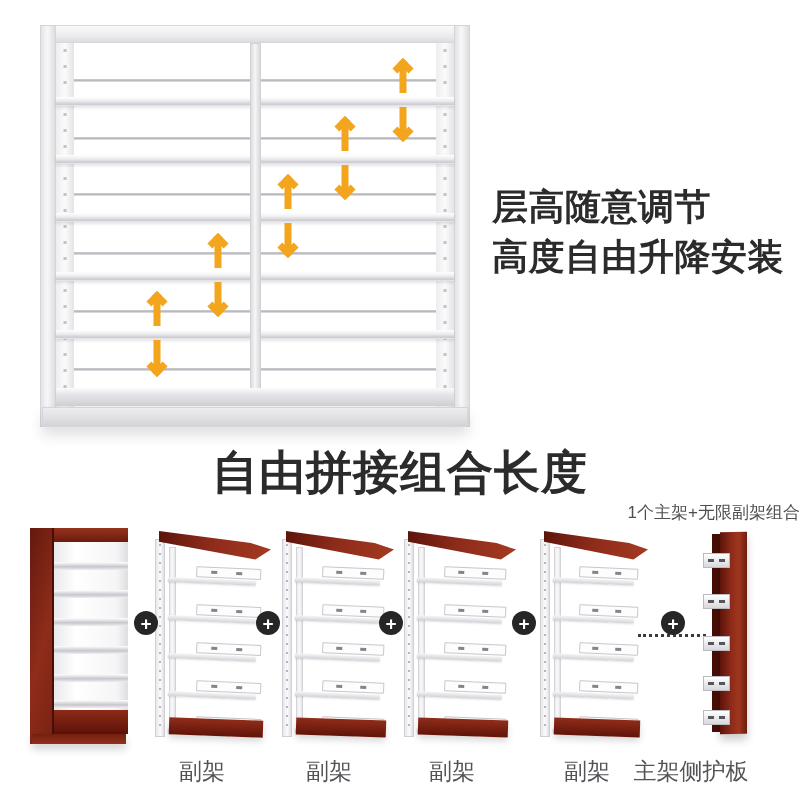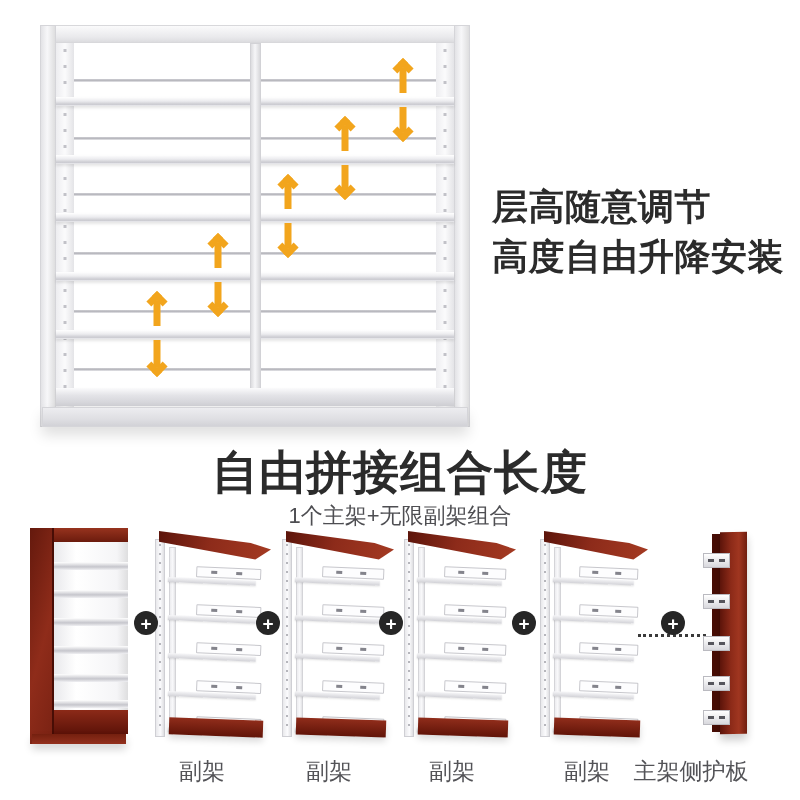--- a/index.html
+++ b/index.html
@@ -63,22 +63,22 @@
         border-bottom:7px solid var(--arrow);border-right:7px solid var(--arrow);}
   .arrow-gap{height:14px;}
 
   
   .hero-text{position:absolute;left:492px;top:182px;color:var(--txt-dark);
              font-weight:bold;font-size:36px;line-height:50px;letter-spacing:.5px;white-space:nowrap;}
 
   
   .combine-title{position:absolute;left:0;top:442px;width:800px;text-align:center;
              font-size:46px;font-weight:bold;color:var(--txt-dark);letter-spacing:1px;}
-  .combine-subtitle{position:absolute;left:0;top:501px;width:800px;text-align:center;
-             font-size:22px;color:#4e4e52;}
+  .combine-subtitle{position:absolute;left:0;top:501px;width:800px;text-align:right;
+             font-size:17px;color:#4e4e52;}
 
   .unit{position:absolute;}
   .unit-label{position:absolute;top:756px;text-align:center;font-size:23px;color:var(--txt-gray);white-space:nowrap;}
 
   .plus-badge{position:absolute;top:611px;width:24px;height:24px;border-radius:50%;
              background:var(--plus-bg);color:#fff;font-size:19px;font-weight:bold;
              display:flex;align-items:center;justify-content:center;line-height:1;z-index:6;}
   .dots{position:absolute;left:638px;top:634px;width:68px;height:0;border-top:3px dotted #3a3a3a;}
 
   

